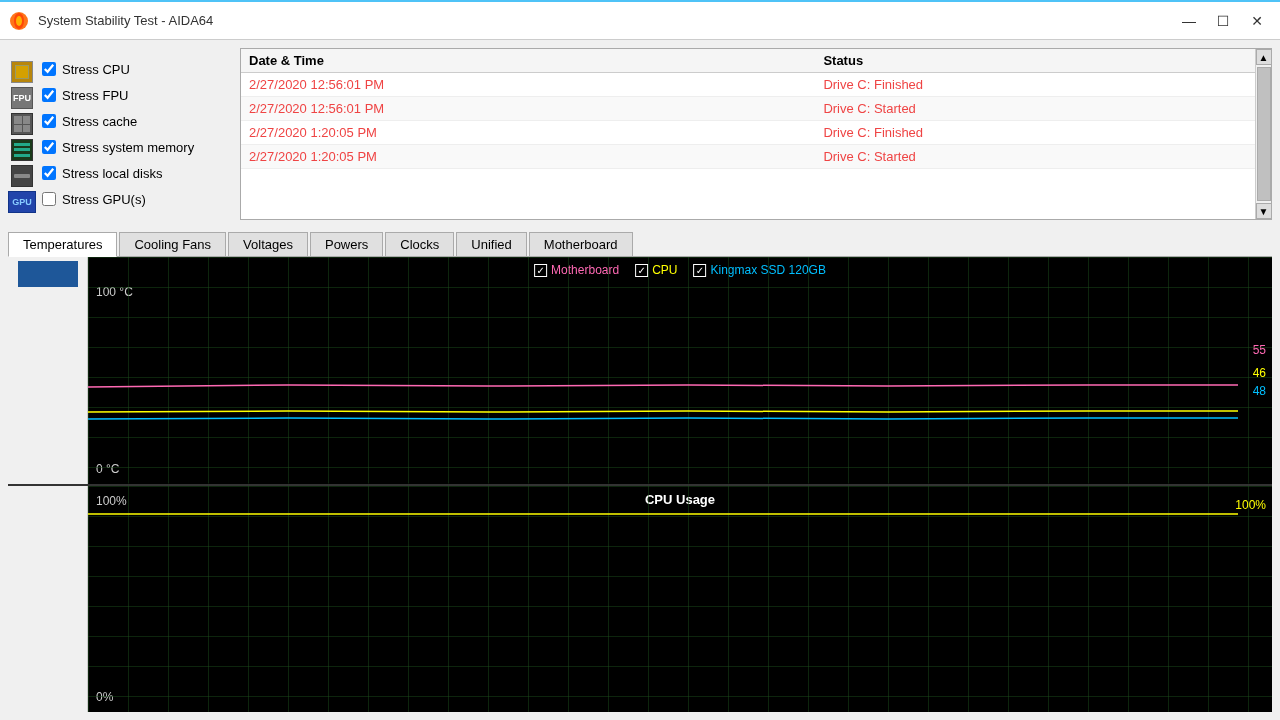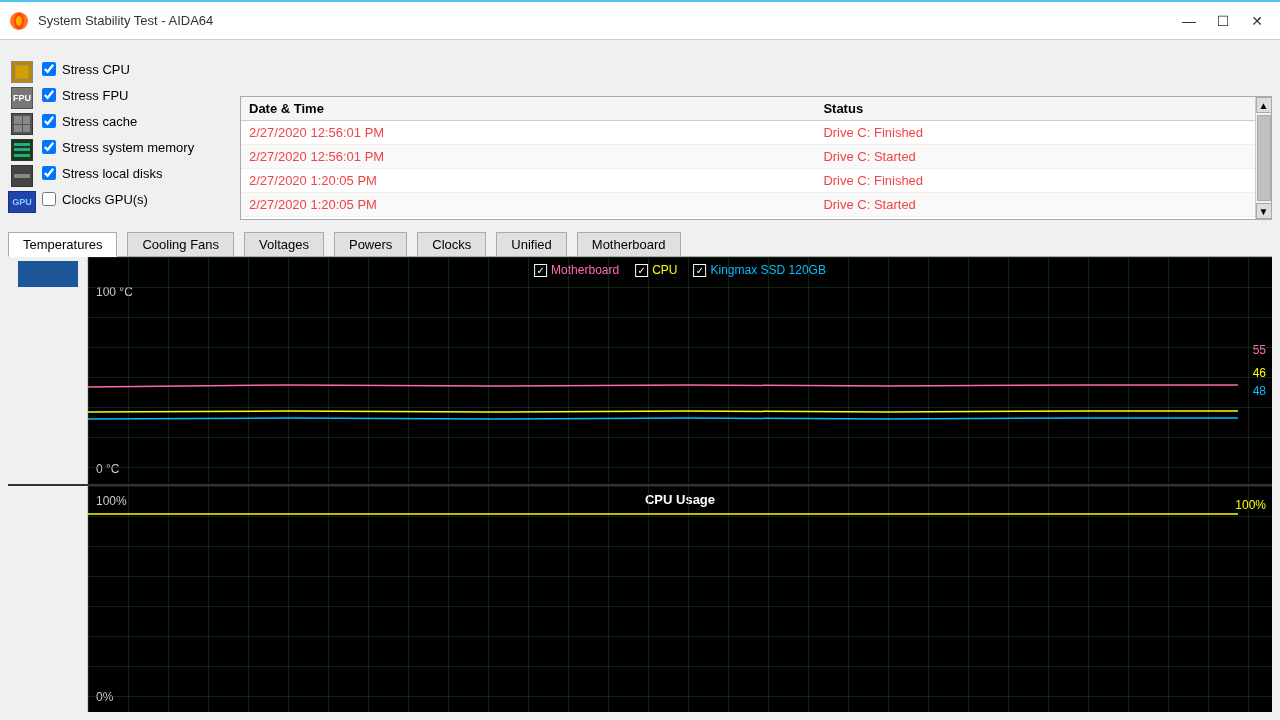--- a/index.html
+++ b/index.html
@@ -102,21 +102,20 @@
     }
 
     
     .log-panel {
       flex: 1;
       border: 1px solid #aaa;
       background: #fff;
       overflow: hidden;
       display: flex;
       flex-direction: column;
-      margin-top: 48px;
     }
     .log-table {
       flex: 1;
       overflow: hidden;
     }
     table {
       width: 100%;
       border-collapse: collapse;
     }
     thead th {
@@ -177,21 +176,21 @@
       padding-top: 4px;
     }
     .tab {
       padding: 4px 14px;
       border: 1px solid #aaa;
       border-bottom: none;
       background: #e0e0e0;
       cursor: pointer;
       font-size: 13px;
       color: #000;
-      margin-right: 10px;
+      margin-right: 2px;
     }
     .tab.active {
       background: #fff;
       border-bottom: 1px solid #fff;
       margin-bottom: -1px;
       z-index: 1;
     }
 
     
     .charts-area {
@@ -429,21 +428,21 @@
         <span class="checkbox-label">Stress local disks</span>
       </div>
 
       <div class="checkbox-item">
         <div class="checkbox-icon">
           <div style="width:40px;height:22px;background:#2244aa;border:1px solid #113388;display:flex;align-items:center;justify-content:center;">
             <span style="color:#88ccff;font-size:9px;font-weight:bold;">GPU</span>
           </div>
         </div>
         <input type="checkbox" style="">
-        <span class="checkbox-label">Clocks GPU(s)</span>
+        <span class="checkbox-label">Stress GPU(s)</span>
       </div>
     </div>
 
     <div class="log-panel">
       <div class="log-inner">
         <div class="log-table">
           <table>
             <thead>
               <tr>
                 <th>Date &amp; Time</th>

